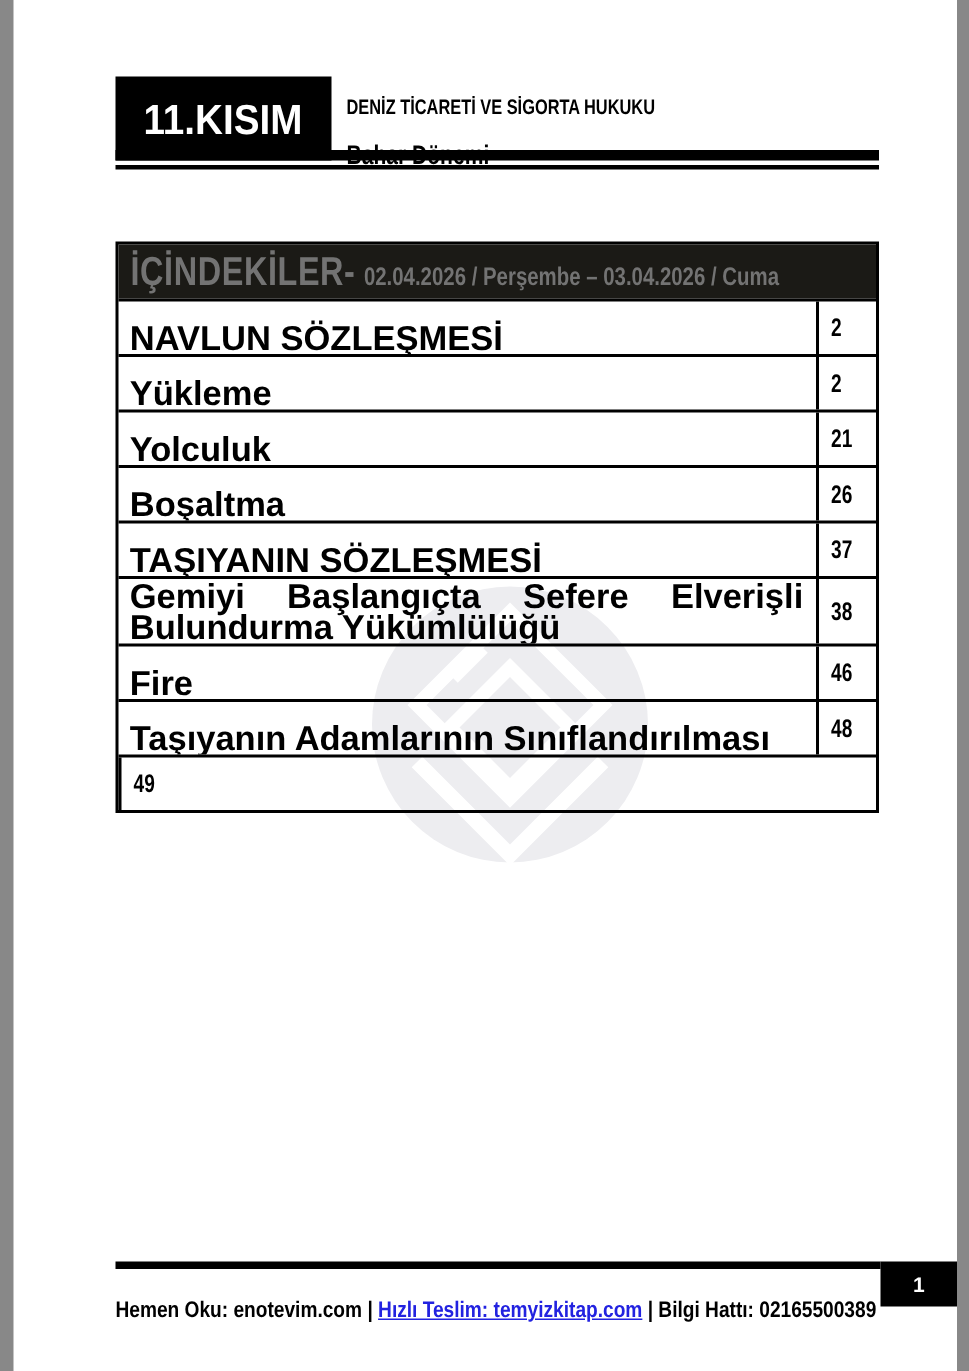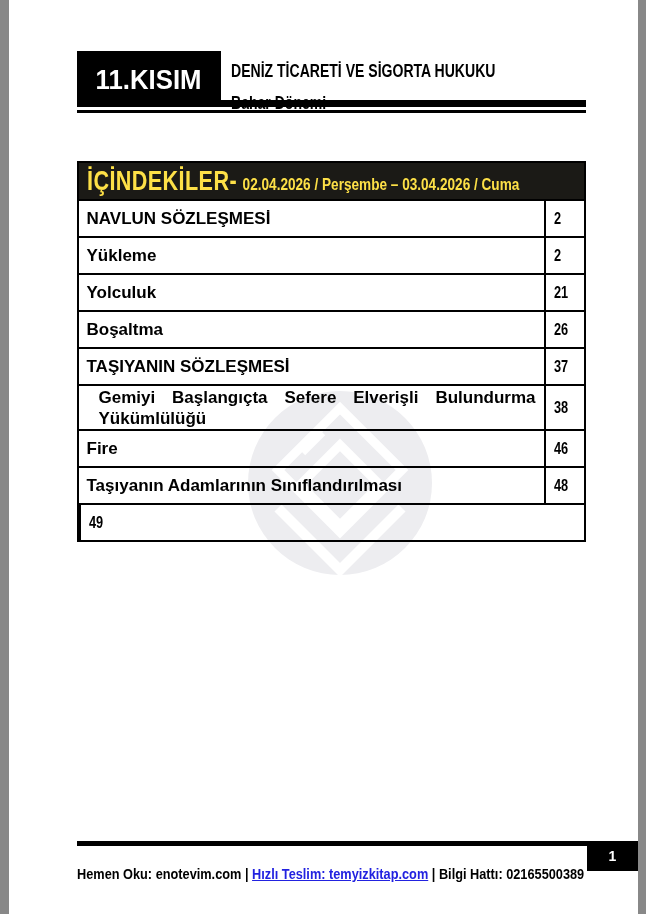--- a/index.html
+++ b/index.html
@@ -38,21 +38,21 @@
     font-size: 28px;
     font-weight: bold;
     transform: scaleX(0.92);
     transform-origin: 50% 50%;
     white-space: nowrap;
     padding-top: 2px;
   }
   .header-title {
     position: absolute;
     left: 222px; top: 59px;
-    font-size: 18px;
+    font-size: 14px;
     line-height: 24px;
   }
   .header-subtitle {
     position: absolute;
     left: 222px; top: 96px;
     font-size: 18px;
     line-height: 15px;
   }
   .rule-thick {
     position: absolute;
@@ -79,21 +79,21 @@
   .toc {
     position: absolute;
     left: 68px; top: 161px;
     width: 509px;
     border: 2px solid #000;
     z-index: 1;
     background: transparent;
   }
   .toc-header {
     background: #1b1a16;
-    color: #fde047;
+    color: #737373;
     height: 36px;
     display: flex;
     align-items: center;
     padding-left: 8px;
     overflow: hidden;
   }
   .toc-header .inner {
     display: inline-flex;
     align-items: baseline;
     gap: 7px;
@@ -108,28 +108,28 @@
     display: flex;
     border-top: 2px solid #000;
     height: 37px; 
     background: transparent;
   }
   .toc-row.tall { height: 45px; }
   .toc-row:first-of-type { border-top: none; }
   .cell-title {
     flex: 1;
     display: flex;
-    align-items: center;
+    align-items: flex-end;
     padding: 0 8px;
-    font-size: 17px;
+    font-size: 23px;
     font-weight: bold;
     overflow: hidden;
   }
   .cell-title .txt { width: 100%; line-height: 21px; }
-  .toc-row.tall .cell-title .txt { text-align: justify; margin-left: 12px; }
+  .toc-row.tall .cell-title .txt { text-align: justify; }
   .cell-page {
     width: 40px;
     border-left: 2px solid #000;
     display: flex;
     align-items: center;
     padding-left: 8px;
     overflow: hidden;
   }
   .cell-page .num {
     font-size: 17px;

